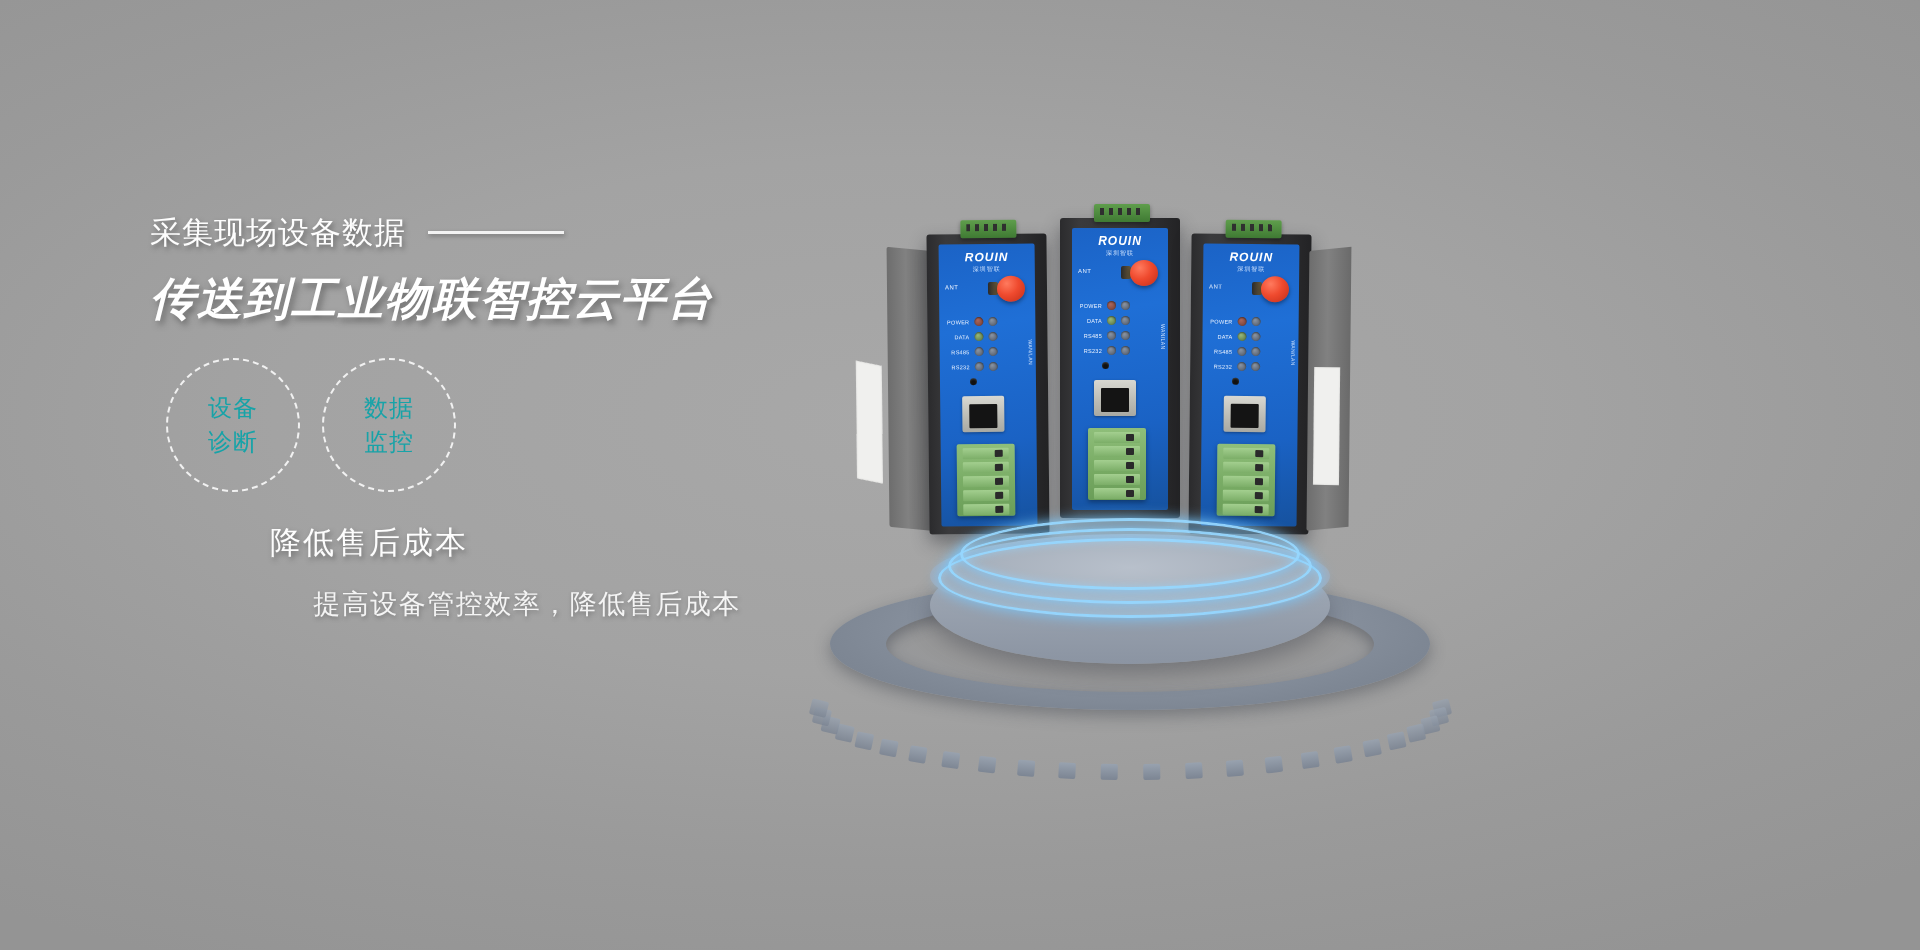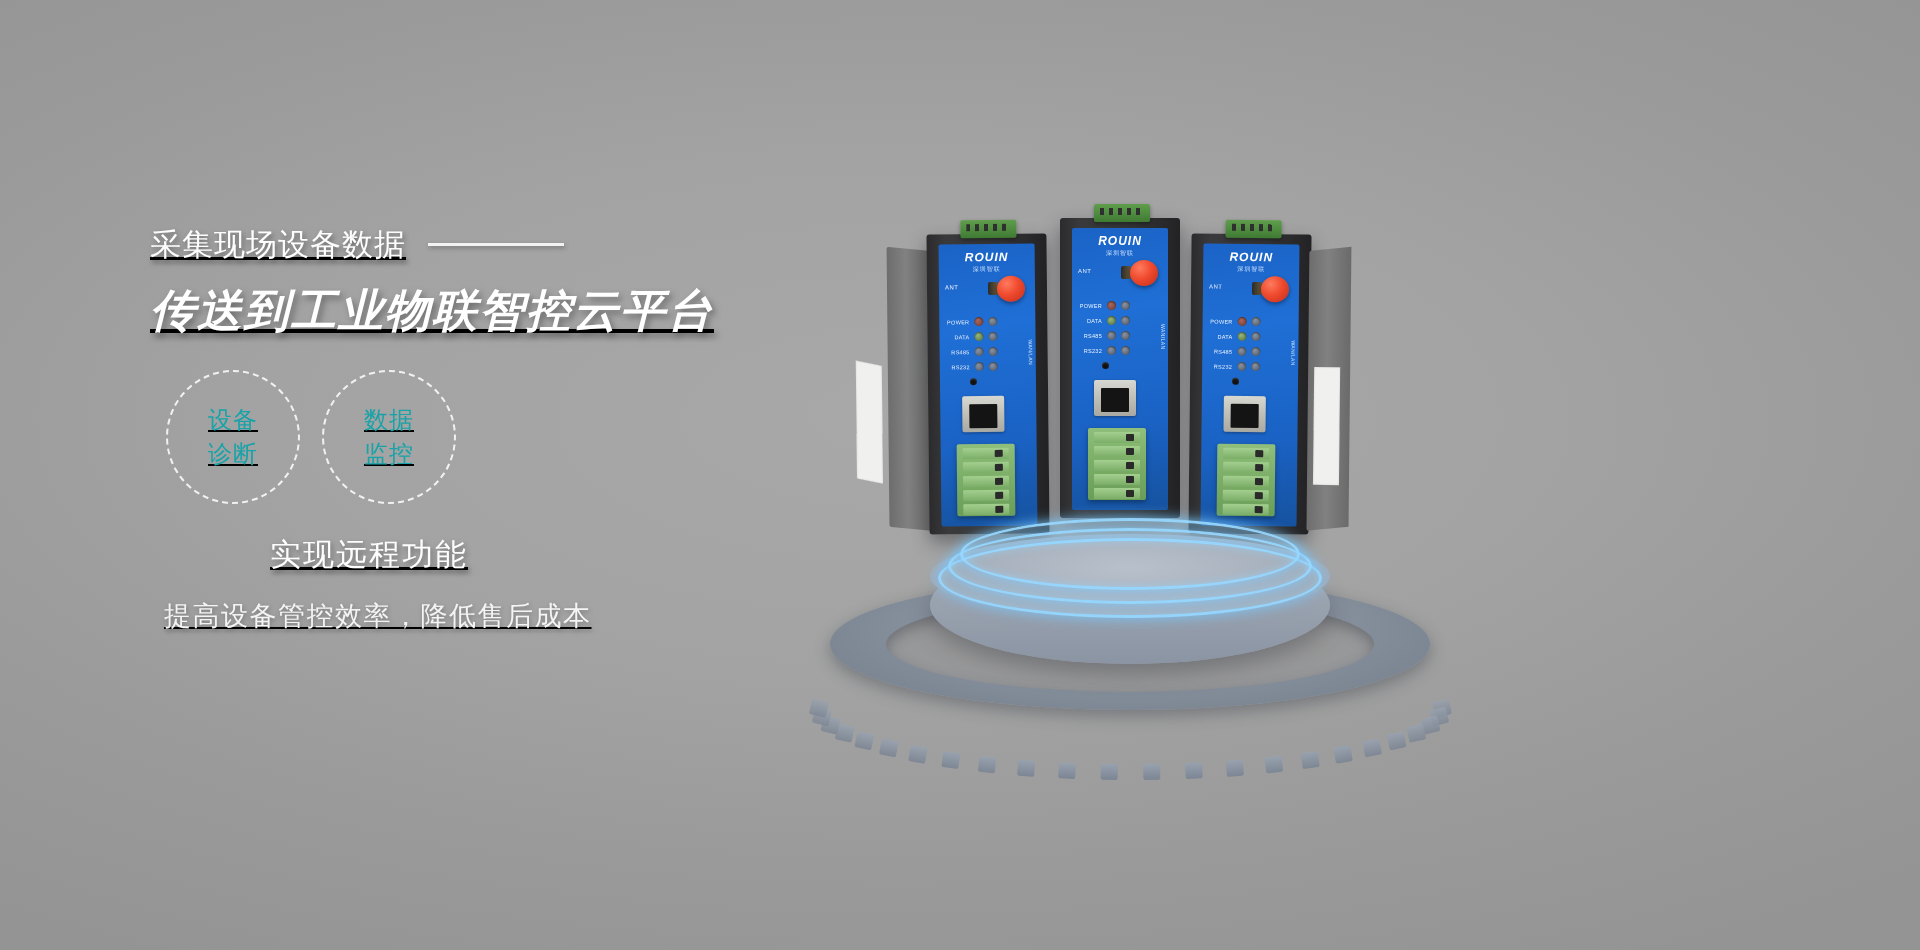--- a/index.html
+++ b/index.html
@@ -16,23 +16,22 @@
     height:950px;
     overflow:hidden;
     background:
       radial-gradient(ellipse 78% 65% at 47% 44%, #a8a8a8 0%, #a3a3a3 42%, #9a9a9a 72%, #949494 100%);
   }
 
   
   .left-panel{
     position:absolute;
     left:150px;
-    top:222px;
+    top:210px;
     width:740px;
-    text-decoration:underline;
   }
 
   .eyebrow-row{
     display:flex;
     align-items:center;
     gap:22px;
     height:44px;
   }
   .eyebrow{
     font-size:31px;
@@ -96,20 +95,21 @@
     color:#fdfdfd;
     text-shadow:2px 3px 5px rgba(60,60,60,.5);
   }
   .subline-2{
     margin-top:22px;
     margin-left:14px;
     font-size:27px;
     letter-spacing:1.5px;
     color:#f4f4f4;
     text-shadow:1px 2px 4px rgba(70,70,70,.45);
+    text-align:center;
   }
 
   
   .scene{
     position:absolute;
     left:800px;
     top:190px;
     width:700px;
     height:520px;
   }
@@ -405,21 +405,21 @@
       <div class="circle">
         <span class="l">设备</span>
         <span class="l">诊断</span>
       </div>
       <div class="circle">
         <span class="l">数据</span>
         <span class="l">监控</span>
       </div>
     </div>
 
-    <div class="subline-1">实现远程功能</div>
+    <div class="subline-1">降低售后成本</div>
     <div class="subline-2">提高设备管控效率，降低售后成本</div>
   </div>
 
   <div class="scene">
 
     <div class="devices">
 
       <div class="device dev-a">
         <div class="dev-side">
           <div class="dev-label"></div>

